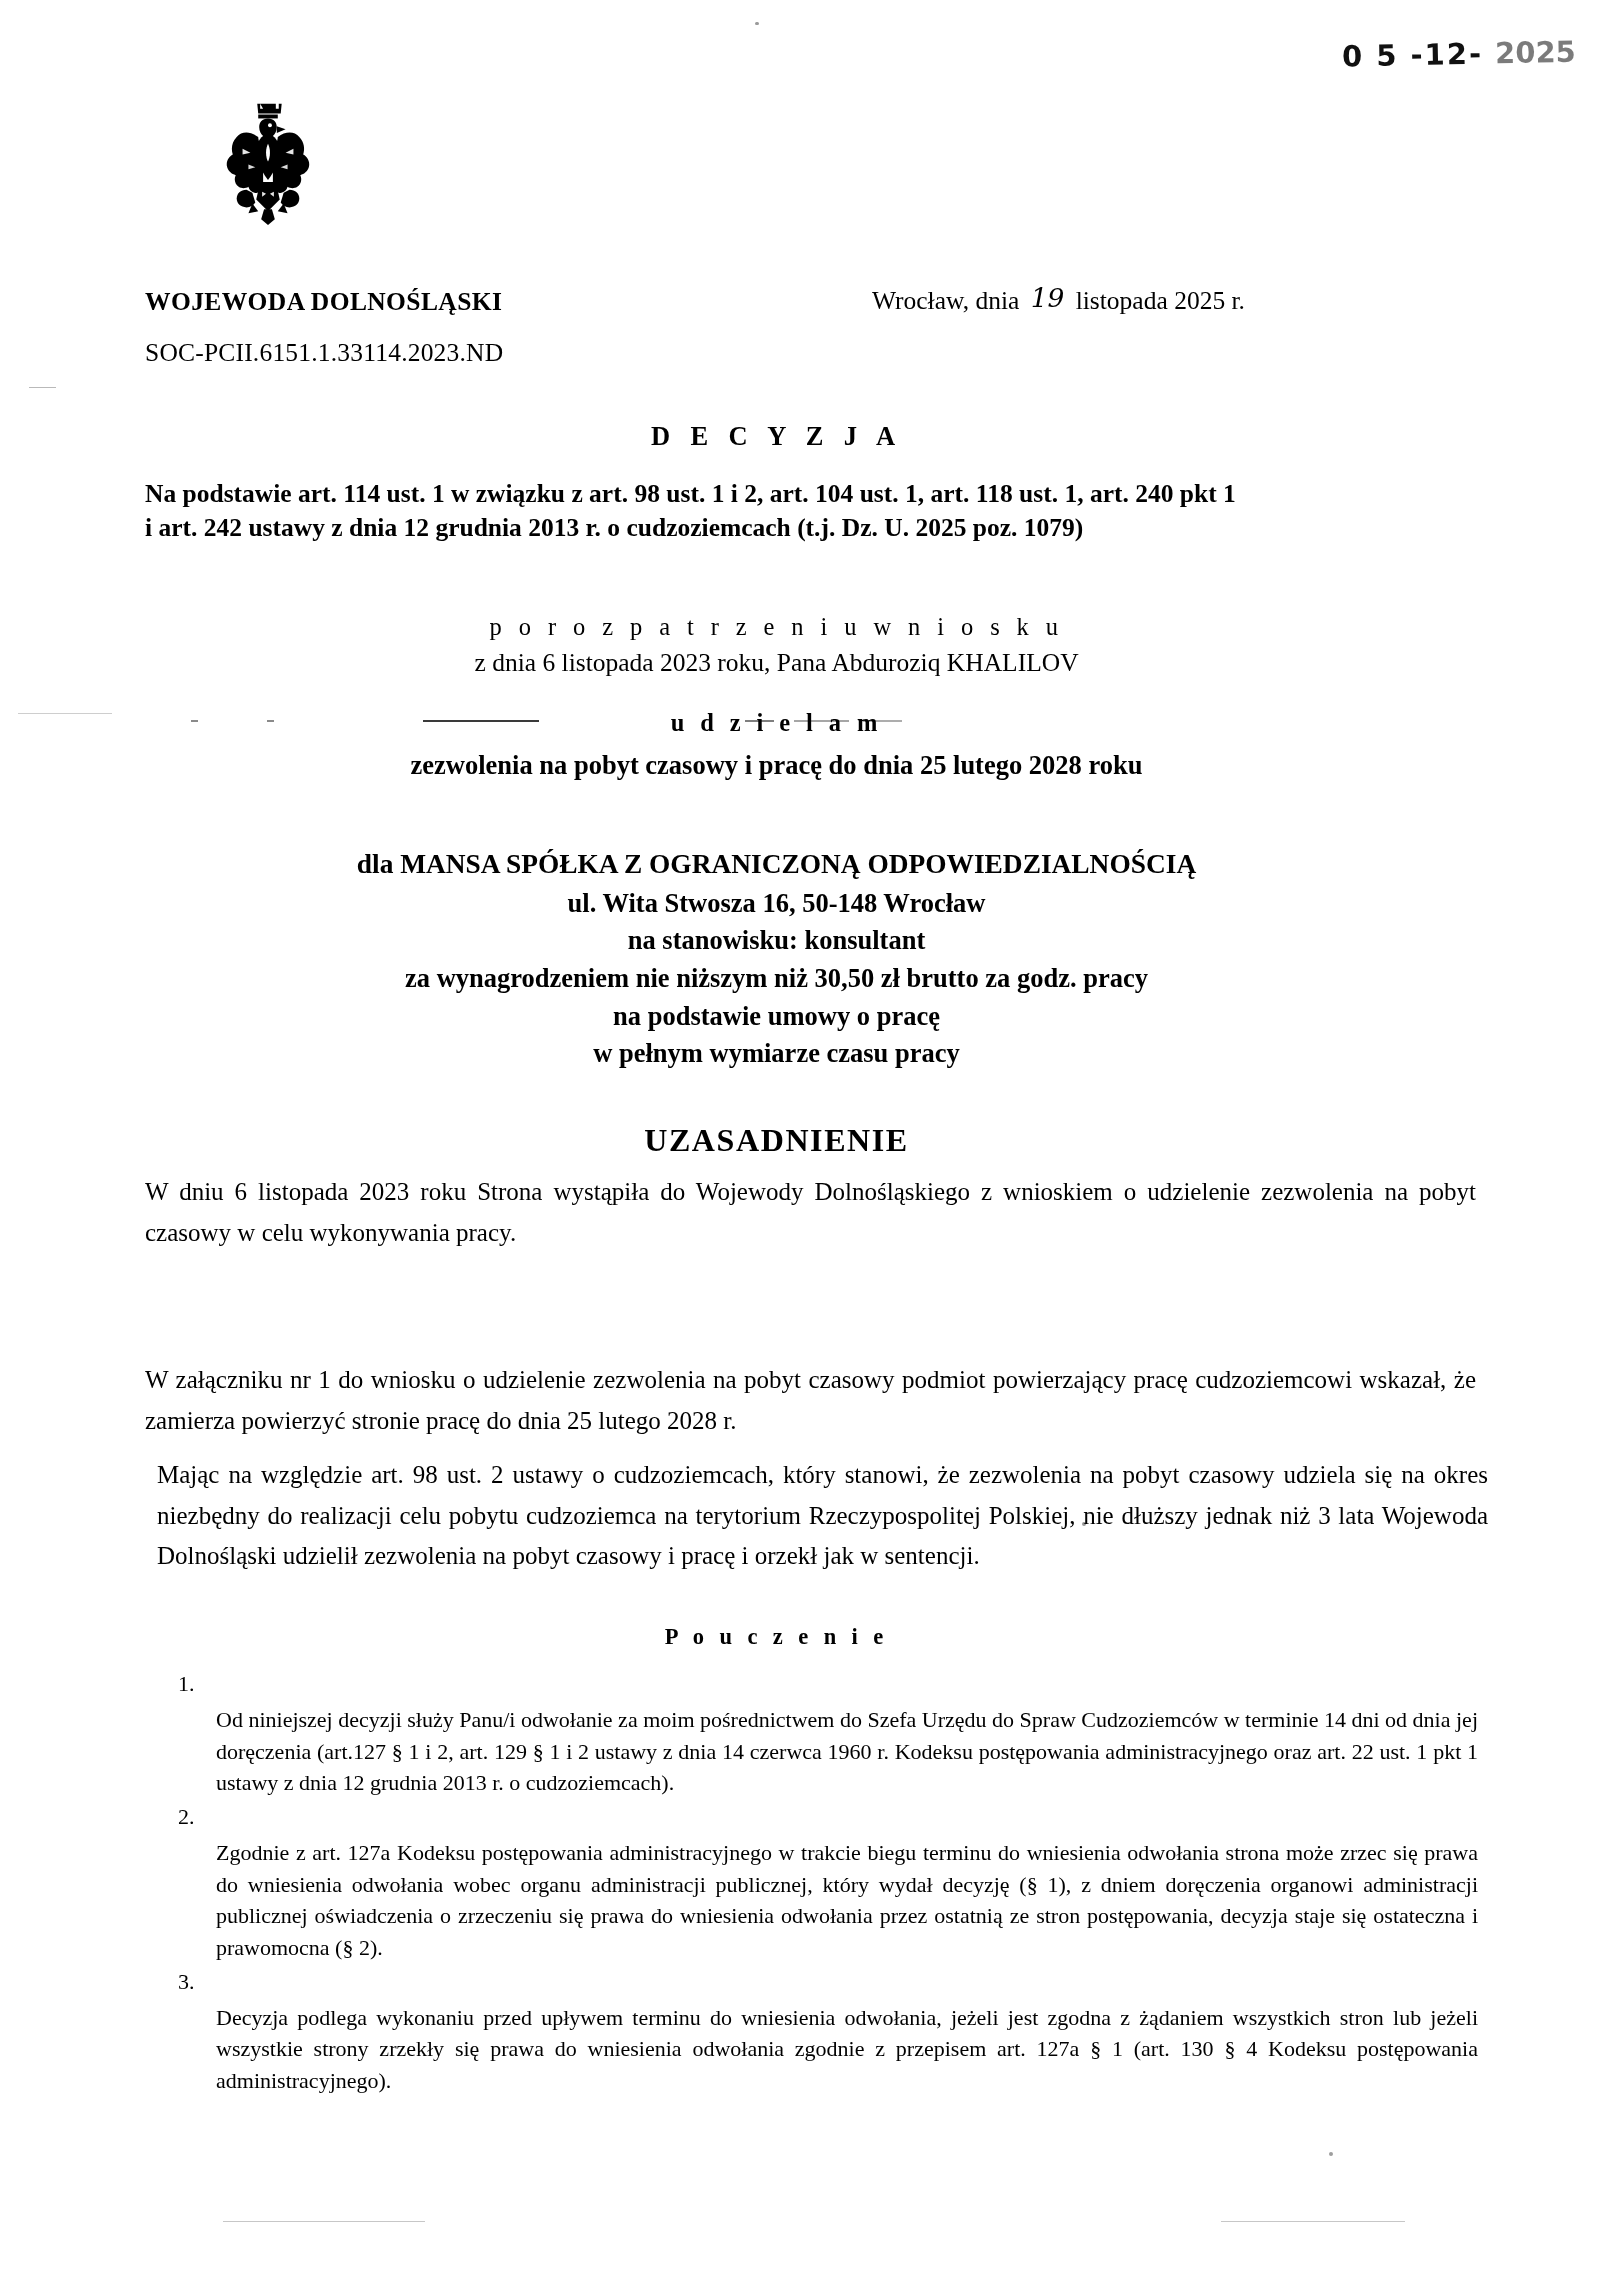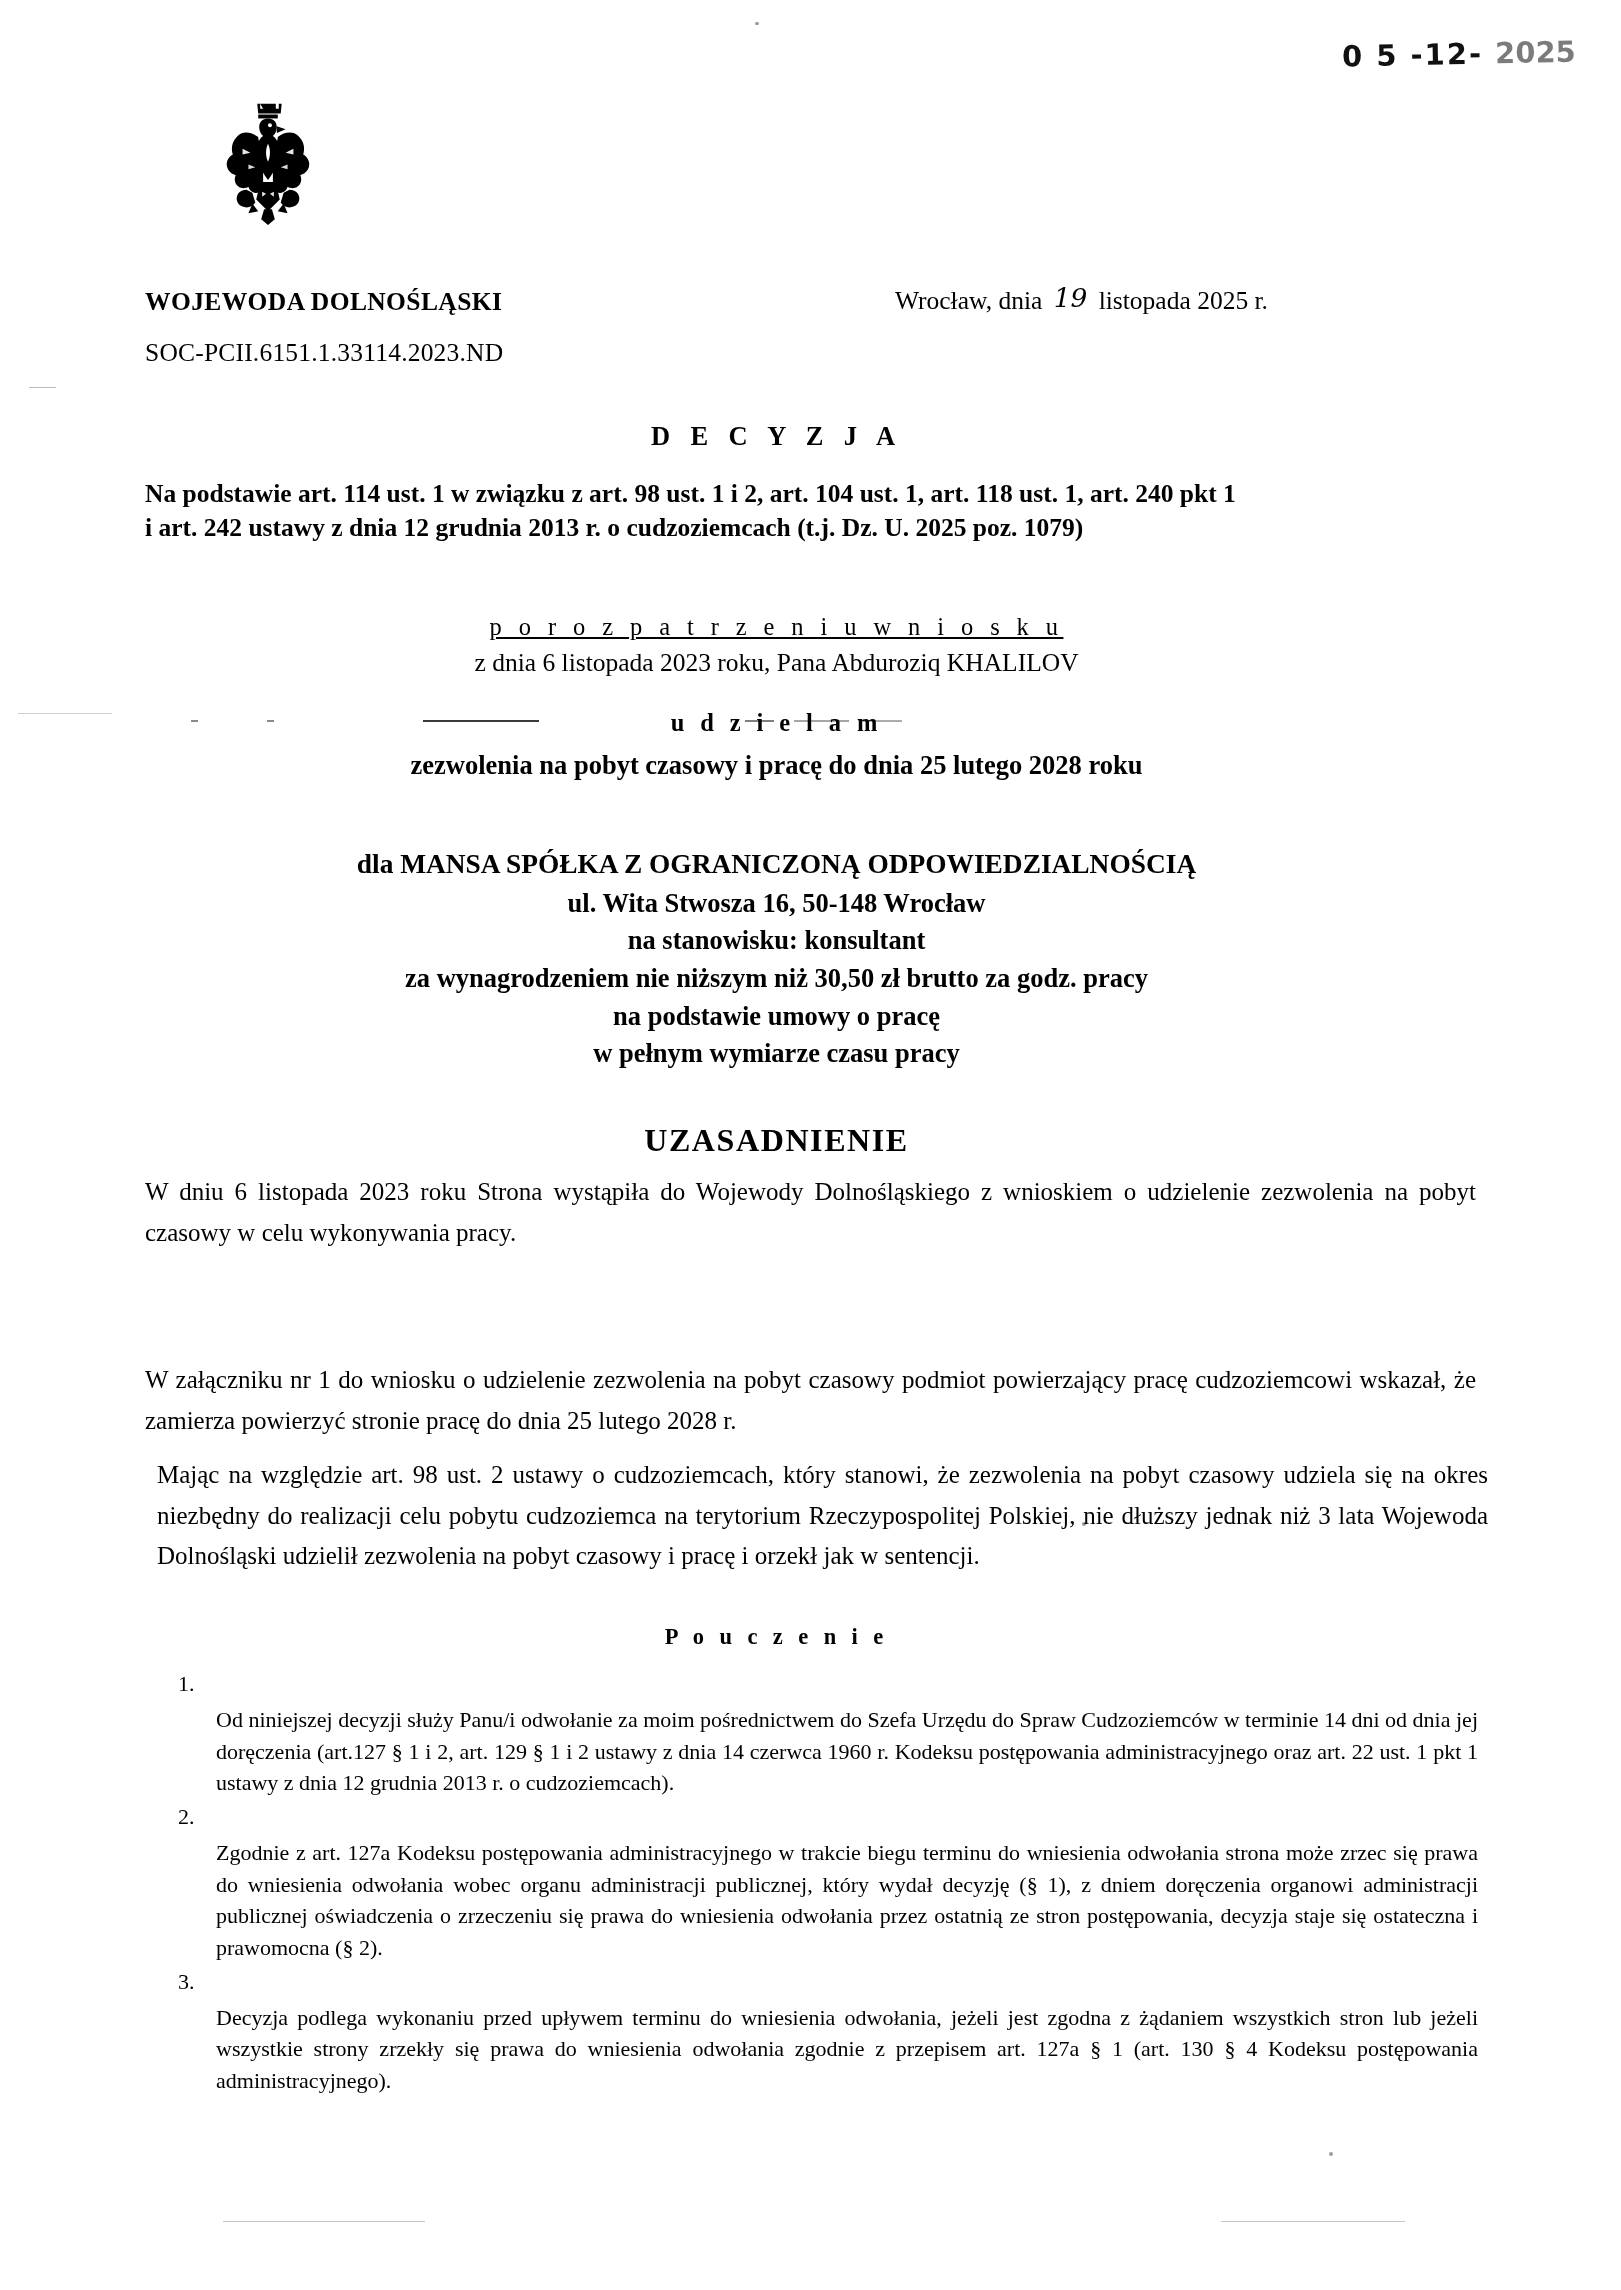--- a/index.html
+++ b/index.html
@@ -64,21 +64,20 @@
     letter-spacing: 0.4px;
     white-space: nowrap;
     text-align: center;
   }
   .hdr-place {
     position: absolute;
     top: 284px;
     left: 872px;
     font-size: 25.5px;
     white-space: nowrap;
-    margin-left: 23px;
   }
   .hdr-place .hw {
     font-family: "DejaVu Serif", serif;
     font-style: italic;
     font-size: 26.5px;
     padding: 0 4.9px;
     position: relative;
     top: -2px;
   }
   .hdr-ref {
@@ -104,21 +103,21 @@
     position: absolute;
     top: 477px;
     left: 145px;
     width: 1333px;
     font-size: 25.5px;
     font-weight: 700;
     line-height: 1.32;
     text-align: left;
   }
 
-  .t-porozp { top: 613px; font-size: 24.5px; letter-spacing: 5.4px; text-decoration: underline; }
+  .t-porozp { top: 613px; font-size: 24.5px; letter-spacing: 5.4px; }
   .t-wniosek { top: 648px; font-size: 25.5px; }
 
   .t-udzielam {
     top: 709px;
     font-size: 24.5px;
     font-weight: 700;
     letter-spacing: 4.9px;
   }
   .strike-left, .strike-right {
     position: absolute;

